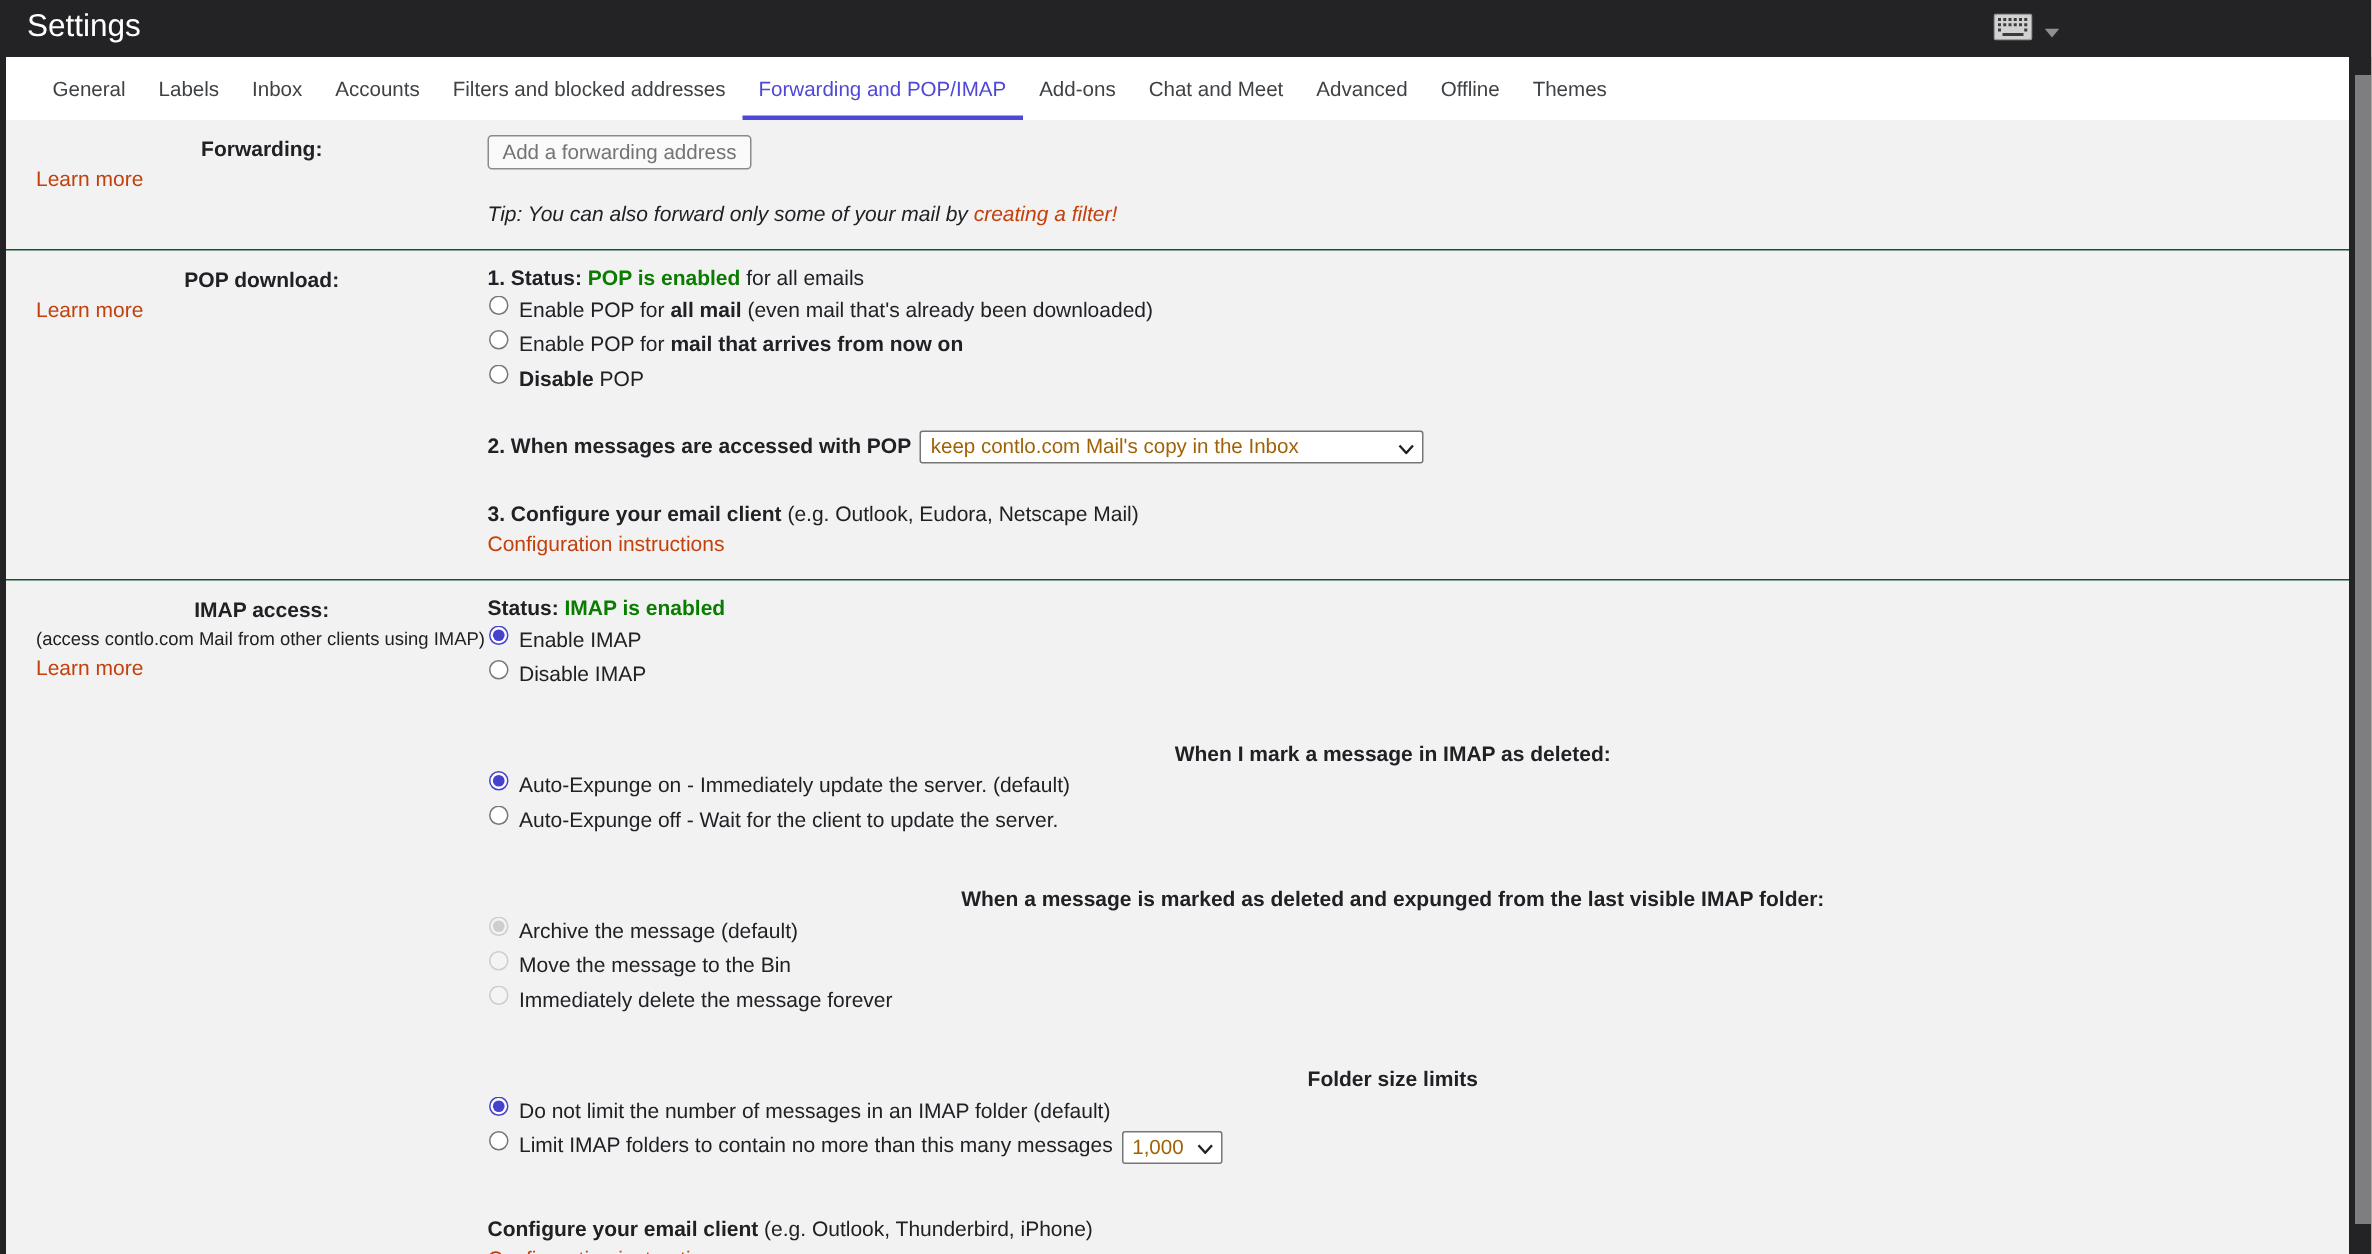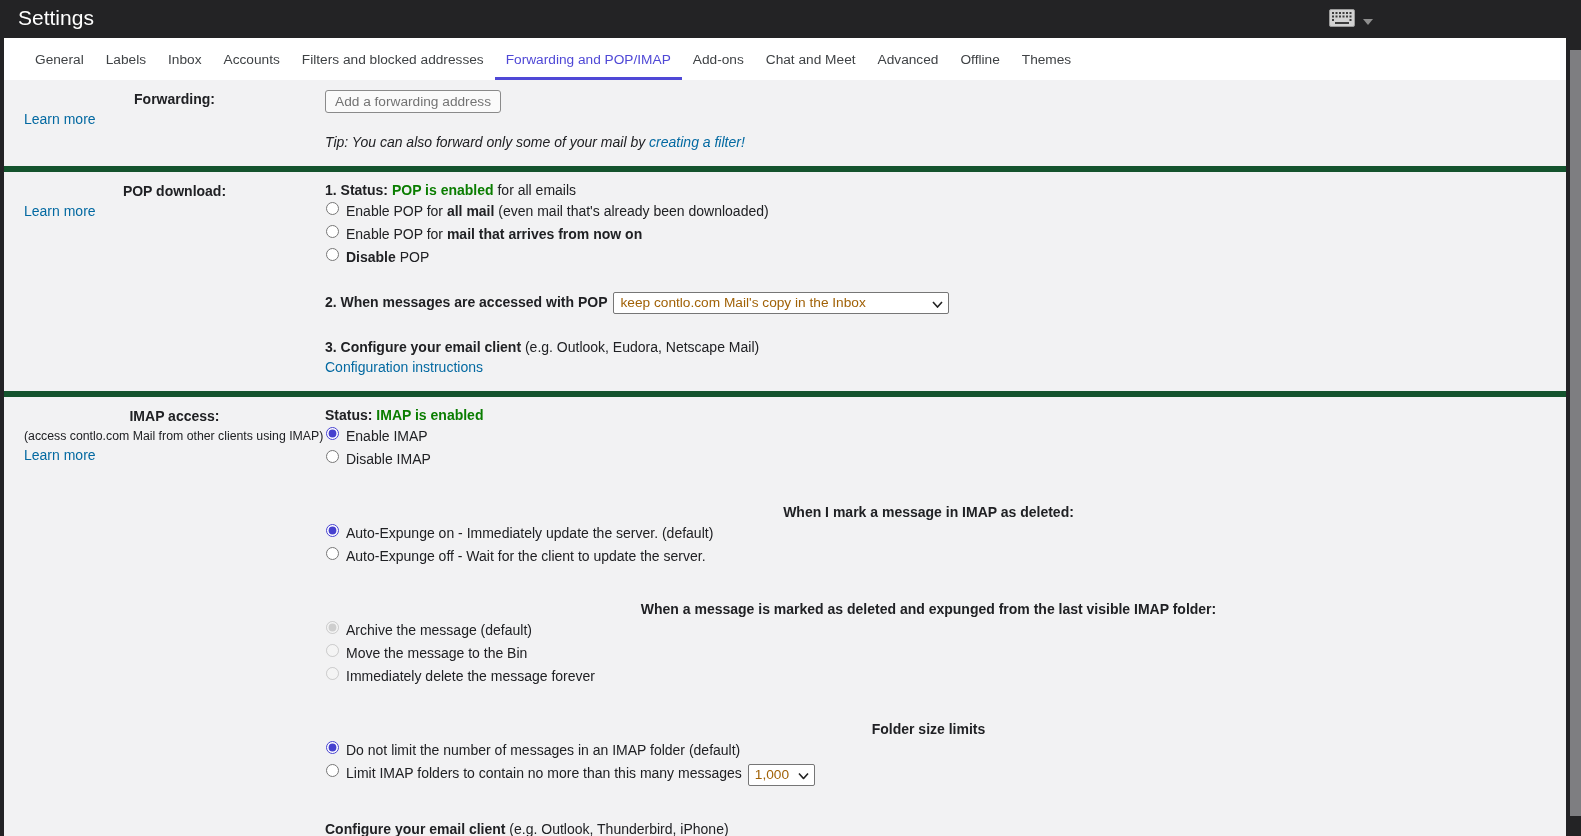--- a/index.html
+++ b/index.html
@@ -14,27 +14,27 @@
 
   
   .frame { position:absolute; top:38px; left:4px; width:1562px; height:798px; background:#f2f2f3; }
 
   .tabbar { height:42px; background:#ffffff; display:flex; align-items:stretch; padding-left:20px; }
   .tab { display:flex; align-items:center; padding:0 11px; font-size:13.7px; color:#3f4245; cursor:pointer; border-bottom:3px solid transparent; padding-top:3px; }
   .tab.active { color:#4f48d6; border-bottom-color:#4f48d6; }
 
   .content { position:relative; }
   .row { display:flex; padding:10px 34px 16px 20px; }
-  .row + .row { border-top:6px solid #14532d; }
+  .row + .row { border-top:1px solid #14532d; }
   .col-label { width:301px; flex:0 0 301px; padding-top:1px; }
   .col-body { flex:1; }
 
   .sec-title { font-weight:bold;text-align:center; }
   .sub-note { font-size:12.3px; margin-top:5px; }
-  a.lnk { color:#0369a1; text-decoration:none; cursor:pointer; }
+  a.lnk { color:#c2410c; text-decoration:none; cursor:pointer; }
   .learn-more { display:inline-block; margin-top:4px; }
   .green { color:#0a7d00; font-weight:bold; }
   b { font-weight:bold; }
 
   .btn { font-family:"Liberation Sans", sans-serif; font-size:13.7px; color:#737373; background:#fafafa;
          border:1px solid #8a8a8a; border-radius:3px; padding:3px 9px; cursor:pointer; }
   .btn:disabled { background:#efeff0; border-color:#d6d6d7; color:#a9a9a9; cursor:default; }
 
   .tip-line { margin-top:21px;font-style:italic; }
 

